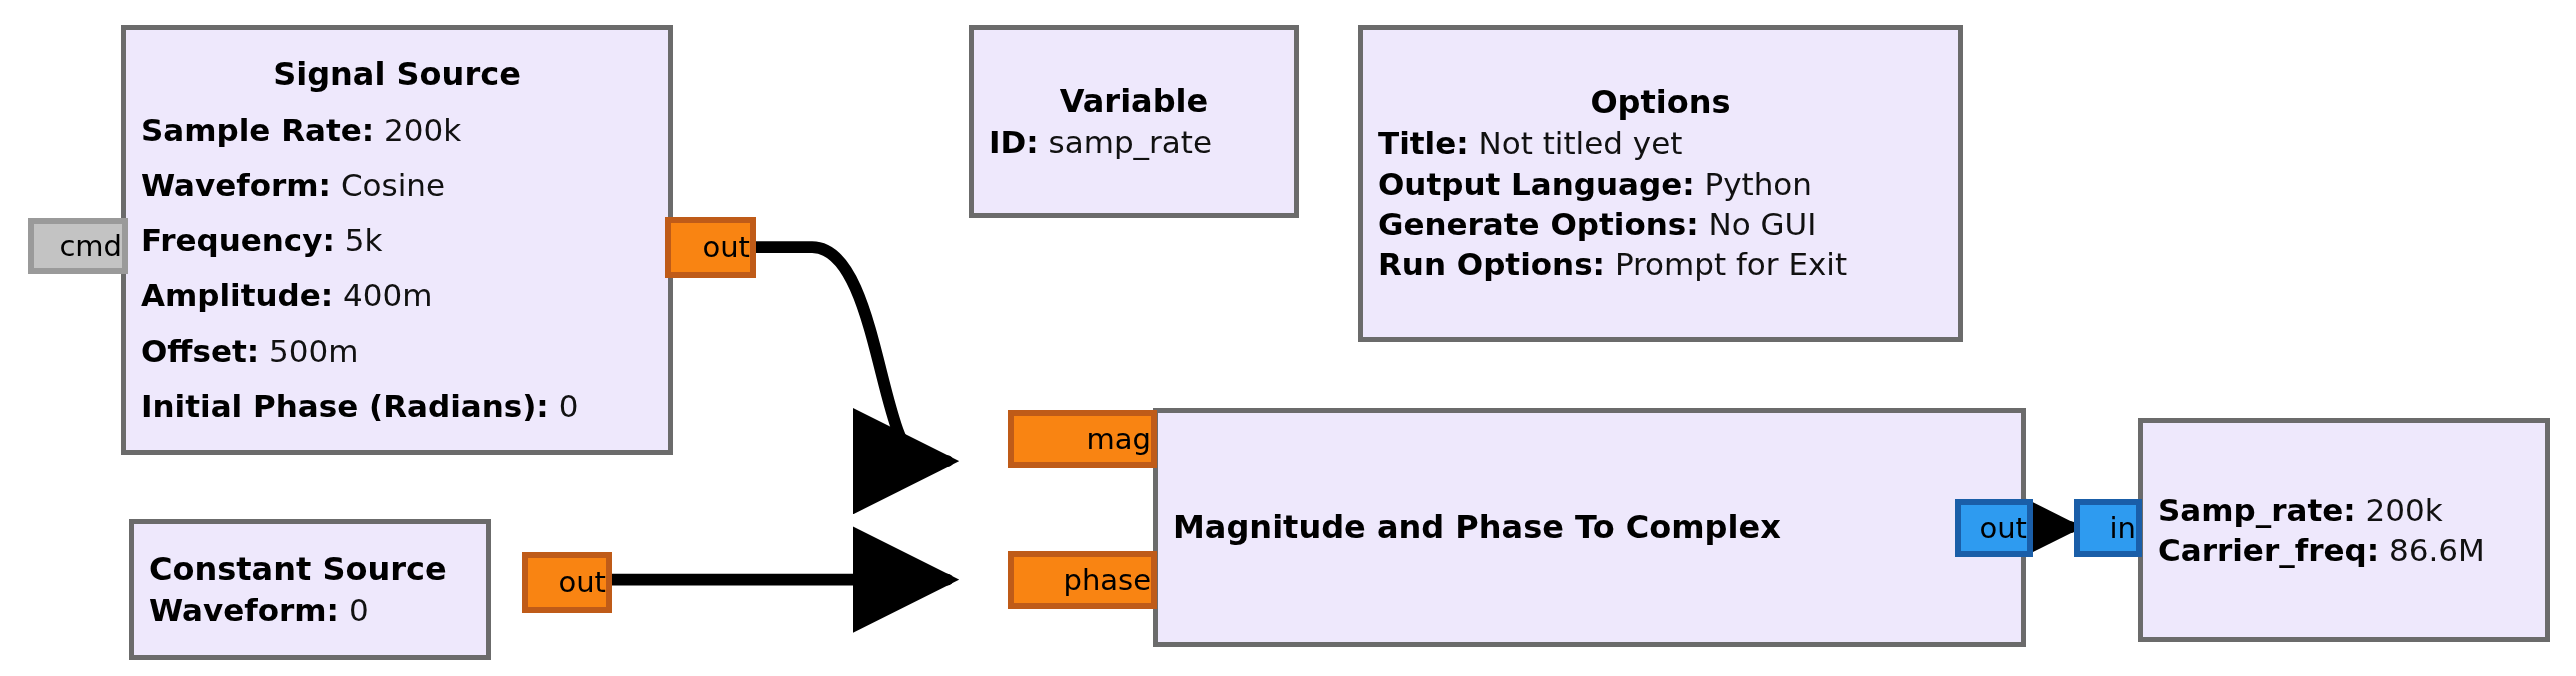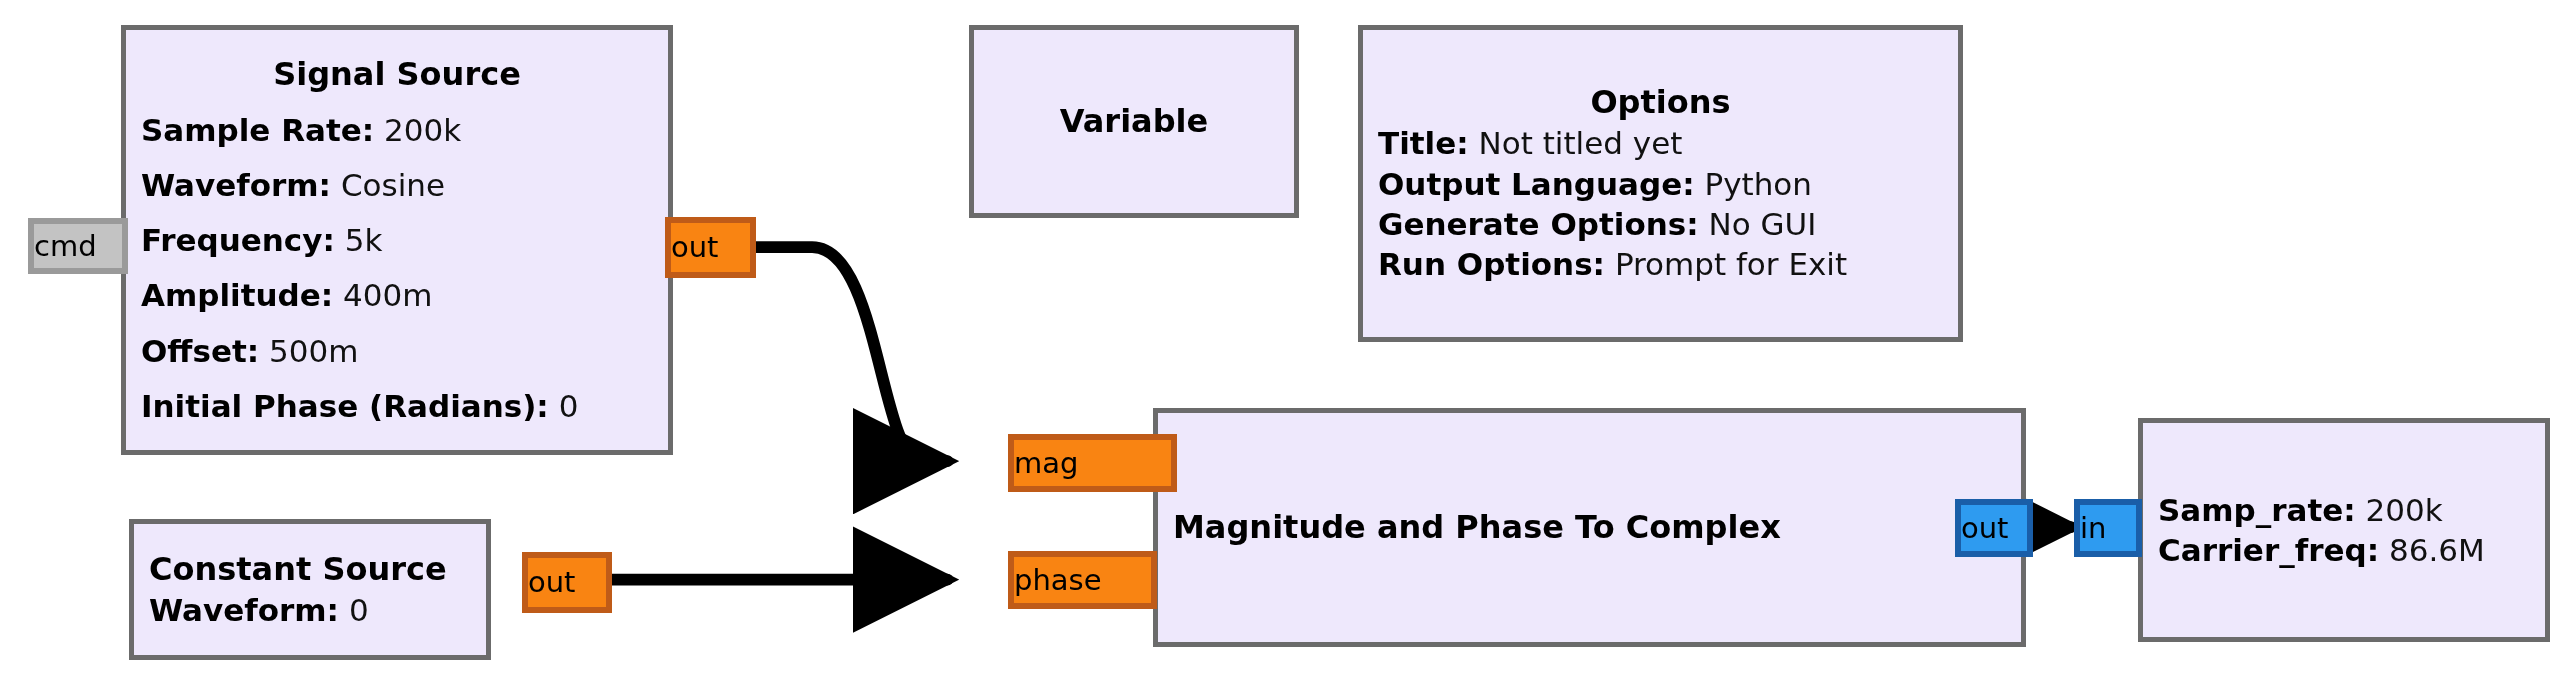--- a/index.html
+++ b/index.html
@@ -56,21 +56,21 @@
     font-weight: normal;
     color: #111111;
   }
 
   
   .port {
     position: absolute;
     box-sizing: border-box;
     display: flex;
     align-items: center;
-    justify-content: flex-start;
+    justify-content: flex-end;
     font-size: 29px;
     line-height: 1;
     color: #000000;
     white-space: nowrap;
     z-index: 8;
   }
   .port.float {
     background: #f98412;
     border: 6px solid #bf5b18;
   }
@@ -144,20 +144,24 @@
   <div class="port msg" style="left:28px; top:218px; width:100px; height:56px;">
     <span>cmd</span>
   </div>
 
   <div class="port float" style="left:665px; top:217px; width:91px; height:61px;">
     <span>out</span>
   </div>
 
   <div class="block" style="left:969px; top:25px; width:330px; height:193px;">
     <div class="block-title">Variable</div>
+    <div class="prop">
+      <span class="k">ID:</span>
+      <span class="v">samp_rate</span>
+    </div>
   </div>
 
   <div class="block" style="left:1358px; top:25px; width:605px; height:317px;">
     <div class="block-title">Options</div>
     <div class="prop">
       <span class="k">Title:</span>
       <span class="v">Not titled yet</span>
     </div>
     <div class="prop">
       <span class="k">Output Language:</span>
@@ -182,21 +186,21 @@
   </div>
 
   <div class="port float" style="left:522px; top:552px; width:90px; height:61px;">
     <span>out</span>
   </div>
 
   <div class="block" style="left:1153px; top:408px; width:873px; height:239px; justify-content:center;">
     <div class="block-title inline-title">Magnitude and Phase To Complex</div>
   </div>
 
-  <div class="port float" style="left:1008px; top:434px; width:169px; height:58px;">
+  <div class="port float" style="left:1008px; top:410px; width:149px; height:58px;">
     <span>mag</span>
   </div>
 
   <div class="port float" style="left:1008px; top:551px; width:149px; height:58px;">
     <span>phase</span>
   </div>
 
   <div class="port complex" style="left:1955px; top:499px; width:78px; height:58px;">
     <span>out</span>
   </div>

